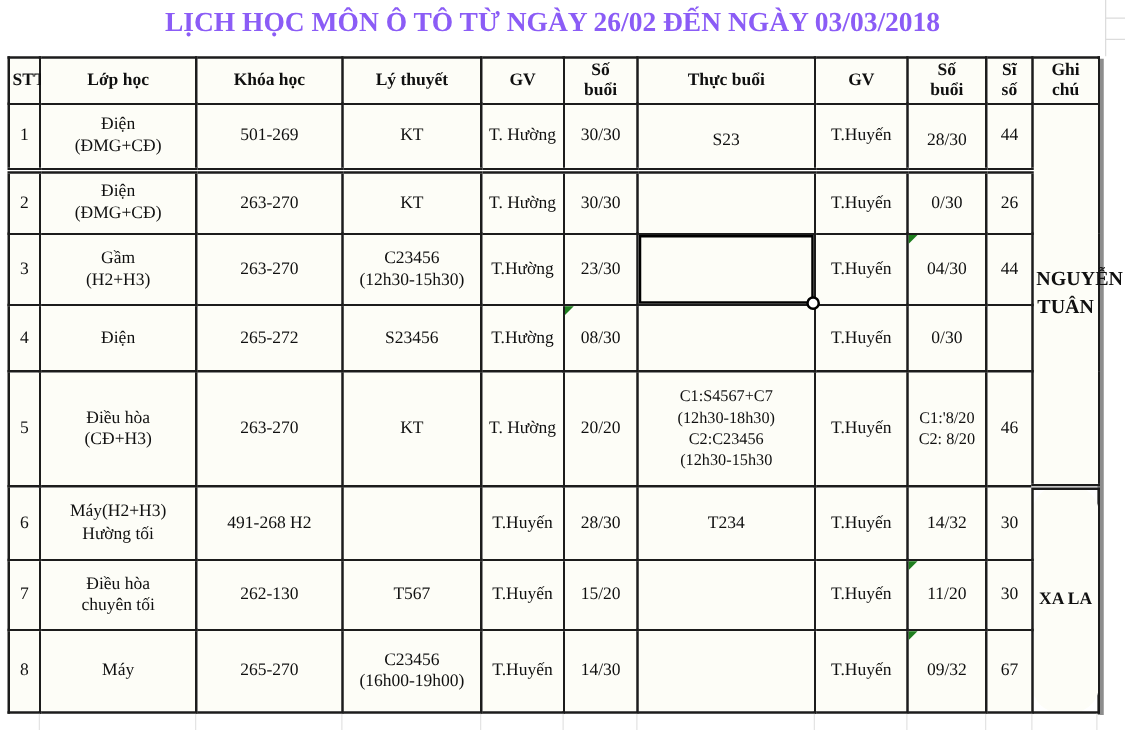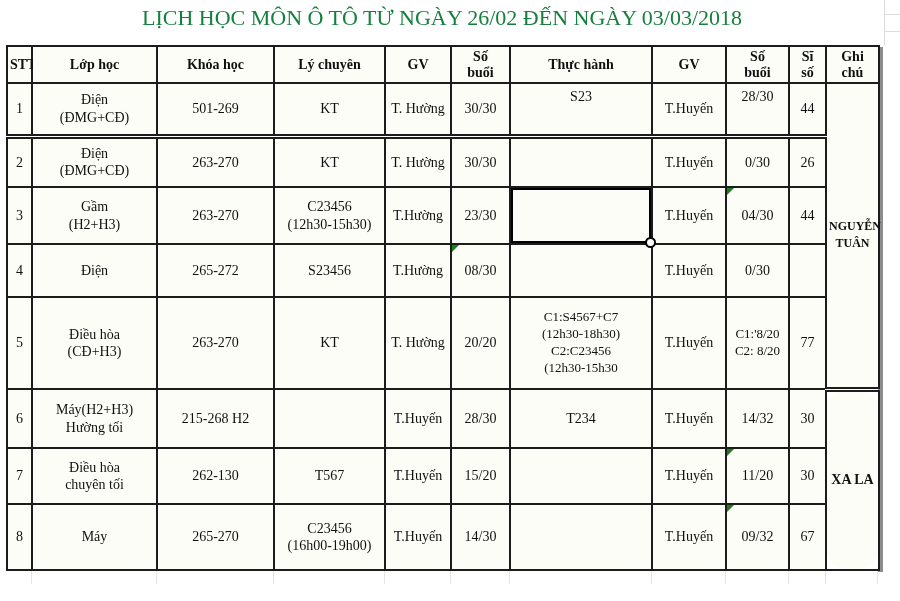--- a/index.html
+++ b/index.html
@@ -3,21 +3,21 @@
 <meta charset="utf-8">
 <style>
   html,body{margin:0;padding:0;}
   body{
     width:900px;height:601px;position:relative;overflow:hidden;
     background:#ffffff;font-family:"Liberation Serif","DejaVu Serif",serif;
   }
   .sheet-title{
     position:absolute;left:6px;top:2px;width:872px;height:32px;
     text-align:center;line-height:32px;
-    font-size:22px;font-weight:normal;color:#15803d;
+    font-size:22px;font-weight:bold;color:#8b5cf6;
     white-space:nowrap;
   }
   table.schedule{
     position:absolute;left:6px;top:45px;width:872px;
     border-collapse:collapse;table-layout:fixed;
   }
   .schedule th,.schedule td{
     border:2px solid #1c1c1c;
     background:#fdfdf7;
     padding:0 2px;
@@ -27,23 +27,23 @@
     position:relative;
     overflow:visible;
   }
   .schedule th{font-weight:bold;line-height:1.1;}
   .schedule td{line-height:1.25;}
   tr.hdr{height:37px;}
   tr.r1{height:53px;} tr.r2{height:51px;} tr.r3{height:57px;}
   tr.r4{height:53px;} tr.r5{height:92px;} tr.r6{height:59px;}
   tr.r7{height:56px;} tr.r8{height:66px;}
   tr.r1 td{border-bottom:5px double #1c1c1c;}
-  td.va-top{vertical-align:top;padding-top:4px;}
+  td.va-top{vertical-align:top;padding-top:20px;}
   td.small{font-size:13px;line-height:1.3;margin-top:21px;}
-  td.note-cell{font-weight:bold;font-size:12px;line-height:1.4;}
+  td.note-cell{font-weight:bold;font-size:16px;line-height:1.4;}
   td.note-cell.big{font-size:14px;border-radius:21px;}
   
   .cell-flag{
     position:absolute;top:0;left:0;width:0;height:0;
     border-top:7px solid #1e7e1e;border-right:7px solid transparent;
     z-index:3;
   }
   
   td.selected{box-shadow:inset 0 0 0 2px #000000;}
   .fill-handle{
@@ -83,25 +83,25 @@
       <col style="width:74px">
       <col style="width:63px">
     <col style="width:37px">
       <col style="width:53px">
   </colgroup>
   <tbody>
       <tr class="hdr">
     <th>STT</th>
     <th>Lớp học</th>
     <th>Khóa học</th>
-    <th>Lý chuyên</th>
+    <th>Lý thuyết</th>
     <th>GV</th>
     <th>Số
 buổi</th>
-    <th>Thực hành</th>
+    <th>Thực buổi</th>
     <th>GV</th>
     <th>Số
 buổi</th>
     <th>Sĩ
 số</th>
     <th>Ghi chú</th>
   </tr>
 
   <tr class="r1">
     <td>1</td>
@@ -169,28 +169,28 @@
     <td>KT</td>
     <td>T. Hường</td>
     <td>20/20</td>
     <td class="small">C1:S4567+C7
 (12h30-18h30)
 C2:C23456
 (12h30-15h30</td>
     <td>T.Huyến</td>
     <td class="small">C1:'8/20
 C2: 8/20</td>
-    <td>77</td>
+    <td>46</td>
   </tr>
 
   <tr class="r6">
     <td>6</td>
     <td>Máy(H2+H3)
 Hường tối</td>
-    <td>215-268 H2</td>
+    <td>491-268 H2</td>
     <td></td>
     <td>T.Huyến</td>
     <td>28/30</td>
     <td>T234</td>
     <td>T.Huyến</td>
     <td>14/32</td>
     <td>30</td>
     <td class="note-cell big" rowspan="3">XA LA</td>
   </tr>
 

